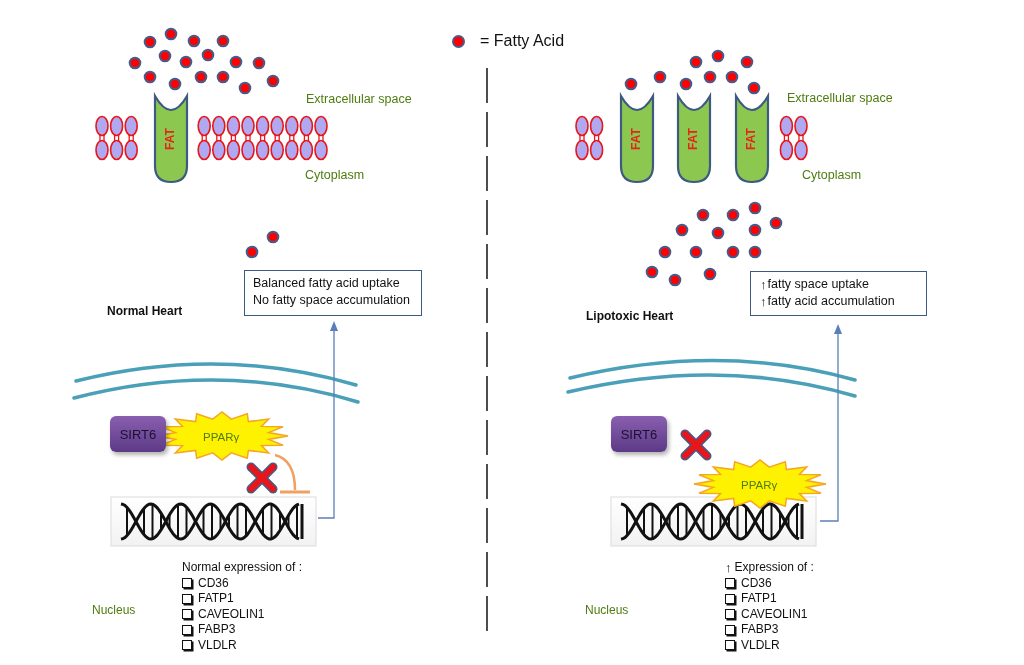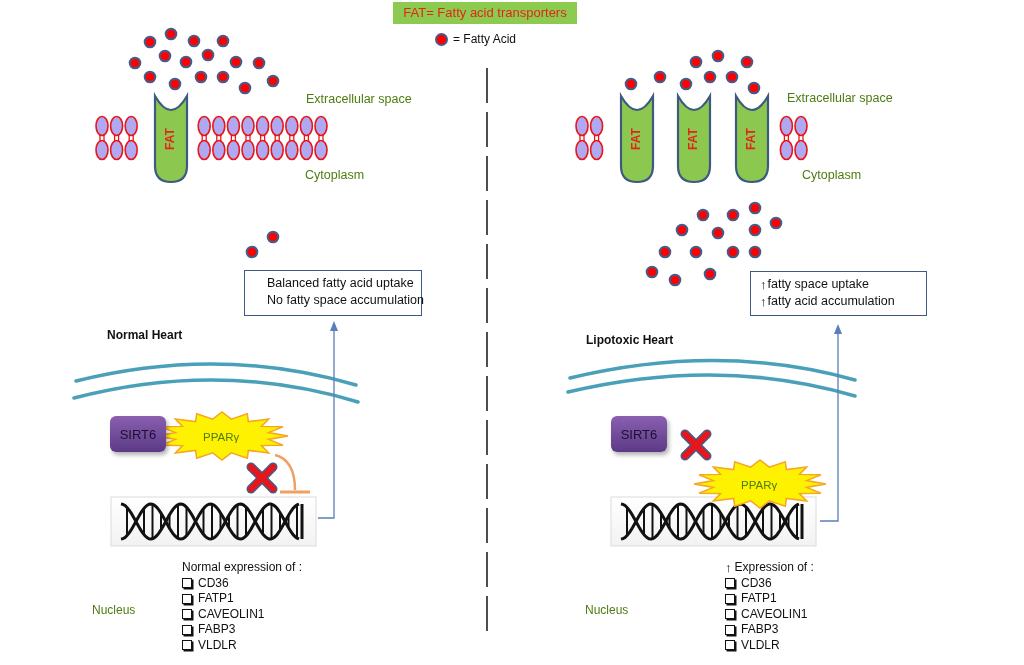--- a/index.html
+++ b/index.html
@@ -1,36 +1,35 @@
 <!DOCTYPE html>
 <html><head>
 <meta charset="utf-8">
 <style>
   html, body { margin:0; padding:0; background:#ffffff; }
   body { width:1024px; height:665px; position:relative; overflow:hidden; font-family:"Liberation Sans", sans-serif; color:#111; }
   #stage { position:absolute; left:0; top:0; width:1024px; height:665px; }
   .txt { position:absolute; font-size:12.5px; white-space:nowrap; color:#4d7c0f; }
   .legend-fat { position:absolute; left:393px; top:2px; width:184px; height:22px; background:#8ccb4f; color:#e2261b; font-size:13px; line-height:22px; text-align:center; }
-  .legend-fa { position:absolute; left:435px; top:32px; font-size:12px; display:flex; align-items:center; gap:5px; }
+  .legend-fa { position:absolute; left:452px; top:32px; font-size:16px; display:flex; align-items:center; gap:15px; }
   .dot-icon { width:13px; height:13px; border-radius:50%; background:#f00; border:2px solid #4a5a86; box-sizing:border-box; display:inline-block; }
-  .heart-title { position:absolute; font-weight:bold; font-size:12px;margin-top:24px; }
-  .info-box { position:absolute; border:1.5px solid #3e5a80; background:#fff; padding:4px 22px; font-size:12.5px; line-height:17px; box-sizing:border-box; }
+  .heart-title { position:absolute; font-weight:bold; font-size:12px; }
+  .info-box { position:absolute; border:1.5px solid #3e5a80; background:#fff; padding:4px 8px; font-size:12.5px; line-height:17px; box-sizing:border-box; }
   .info-box .ln { display:flex; align-items:center; white-space:nowrap; }
   .arrowup { display:inline-block; font-weight:bold; margin-right:1px; font-size:13px; }
   .sirt { position:absolute; width:56px; height:36px; border-radius:6px; background:linear-gradient(#8a5fb0,#5c3a86); color:#1a1030; font-size:13px; display:flex; align-items:center; justify-content:center; box-shadow:2px 3px 4px rgba(0,0,0,0.3); }
   .genes { position:absolute; font-size:12px; line-height:15.5px; }
   .genes .row { display:flex; align-items:center; gap:6px; }
   .chk { width:8px; height:8px; border:1.2px solid #111; box-shadow:1.5px 1.5px 0 #111; display:inline-block; }
 </style>
 </head>
 <body>
 
 <div id="stage">
 
-  <div class="legend-fat">FAT= Fatty acid transporters</div>
   <div class="legend-fa">
     <span class="dot-icon"></span>
     <span>= Fatty Acid</span>
   </div>
 
   <svg id="gfx" width="1024" height="665" style="position:absolute;left:0;top:0">
     <defs>
       <linearGradient id="dnaBg" x1="0" x2="0" y1="0" y2="1">
         <stop offset="0" stop-color="#ffffff"></stop>
           <stop offset="1" stop-color="#f2f2f2"></stop>

